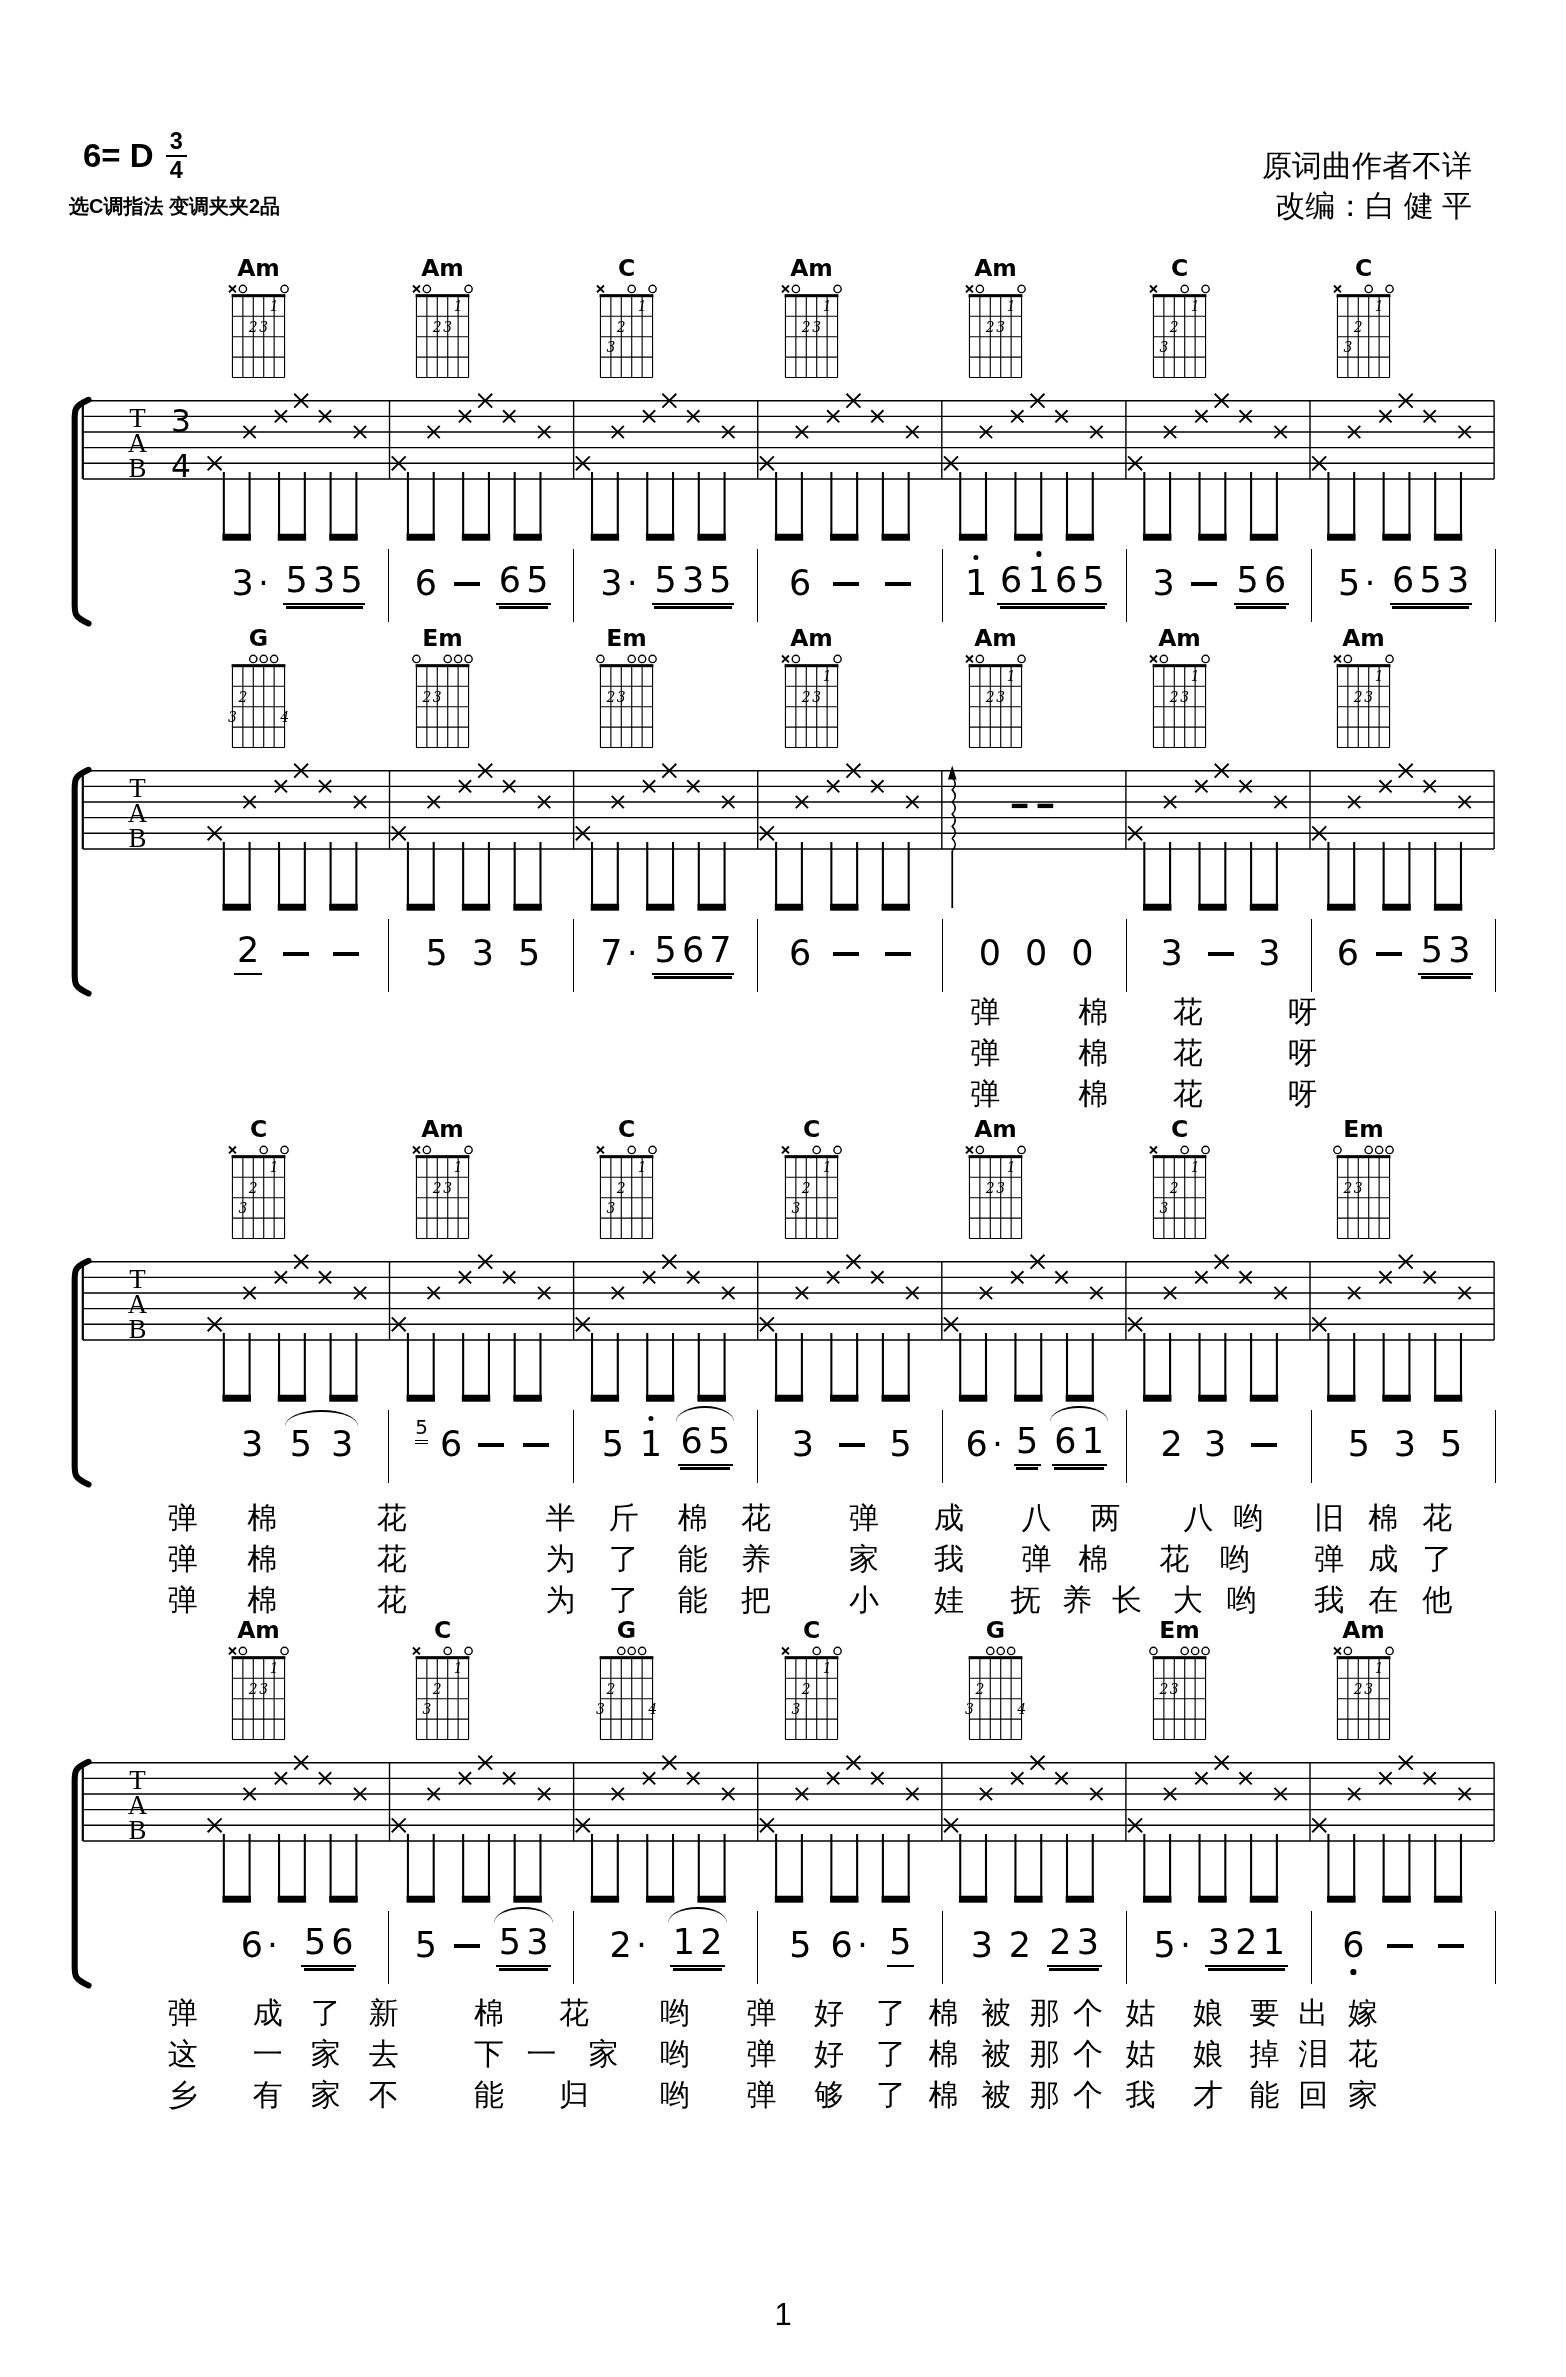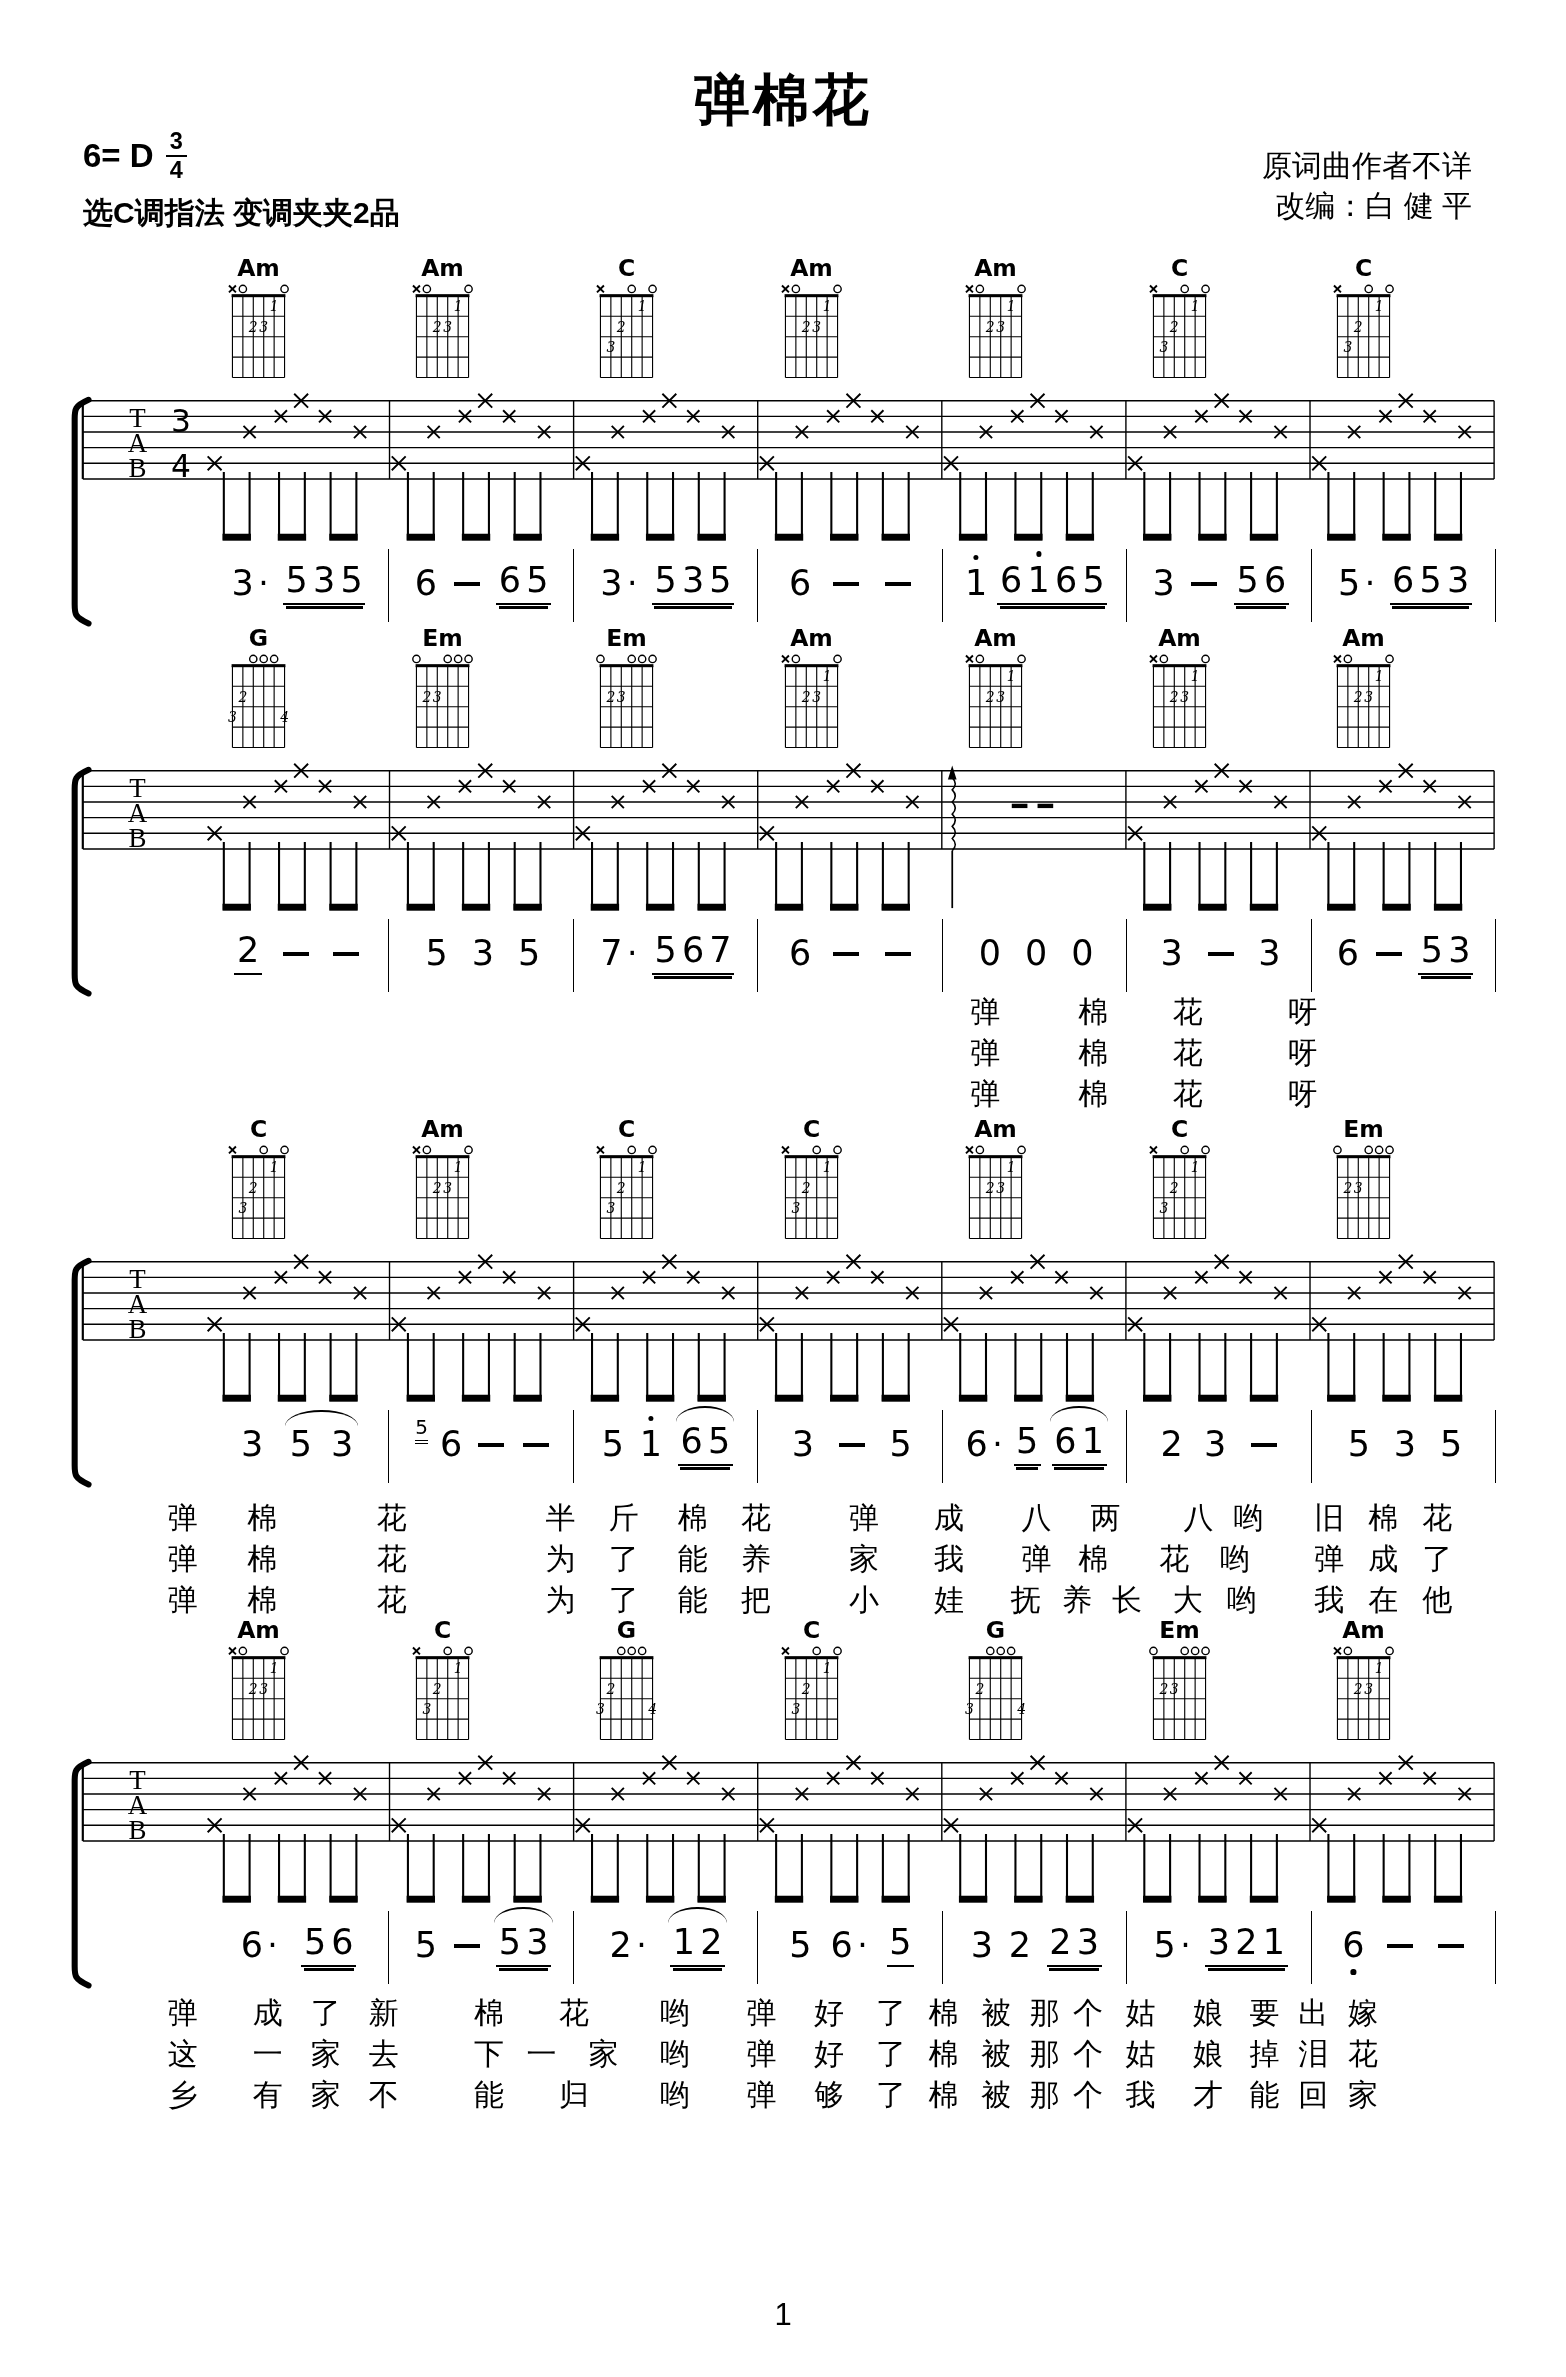--- a/index.html
+++ b/index.html
@@ -3,21 +3,21 @@
 <meta charset="utf-8">
 <style>
   html,body{margin:0;padding:0;background:#e8e8e8;}
   .page{position:relative;width:1566px;height:2377px;background:#ffffff;margin:0 auto;
         font-family:"Liberation Sans","DejaVu Sans",sans-serif;color:#000;overflow:hidden;}
   .title{position:absolute;top:63px;left:0;width:100%;text-align:center;
          font-size:56px;font-weight:bold;letter-spacing:3.5px;}
   .keyline{position:absolute;top:129px;left:83px;font-size:33px;font-weight:bold;display:flex;align-items:center;gap:12.2px;}
   .frac{display:inline-flex;flex-direction:column;align-items:center;font-size:23.5px;font-weight:bold;line-height:1.05;}
   .frac .bar{width:21px;height:2.6px;background:#000;margin:0.9px 0;}
-  .capo{position:absolute;top:193px;left:83px;font-size:30px;font-weight:bold;text-align:center;}
+  .capo{position:absolute;top:193px;left:69px;font-size:20px;font-weight:bold;text-align:center;}
   .credit{position:absolute;right:94px;font-size:30px;text-align:right;}
   .c1{top:146px;} .c2{top:186px;}
   .pageno{position:absolute;top:2297px;left:0;width:100%;text-align:center;font-size:31px;}
 
   .system{position:absolute;left:78px;width:1445px;}
   .brace{position:absolute;left:-12.2px;top:137px;}
   .chord{position:absolute;top:0;width:77px;text-align:center;}
   .cname{font-size:23.5px;font-weight:bold;line-height:1;margin-bottom:1.7px;font-family:"DejaVu Sans",sans-serif;}
   .staffwrap{position:absolute;left:0;top:135px;width:1427px;height:200px;}
   .notation{position:absolute;left:127px;top:292px;width:1290px;height:73px;display:flex;border-right:1.7px solid #000;}
@@ -37,21 +37,20 @@
                    border-top:2.6px solid #000;border-radius:50% 50% 0 0 / 100% 100% 0 0;}
   .grace{position:relative;top:-17.4px;font-size:20px;margin:0 0 0 1.7px;font-family:"DejaVu Sans",sans-serif;}
   .grace b{font-weight:normal;border-bottom:4.4px double #000;padding-bottom:0.9px;}
   .lyr{position:absolute;left:44px;width:1349px;height:38px;}
   .lyr span{position:absolute;font-size:30px;transform:translateX(-50%);white-space:nowrap;}
 </style>
 </head>
 <body>
 
 <div class="page">
-  <div class="title">弹棉花</div>
   <div class="keyline">
     <span>6= D</span>
     <span class="frac">
       <b>3</b>
       <span class="bar"></span>
       <b>4</b>
     </span>
   </div>
   <div class="capo">选C调指法 变调夹夹2品</div>
   <div class="credit c1">原词曲作者不详</div>

